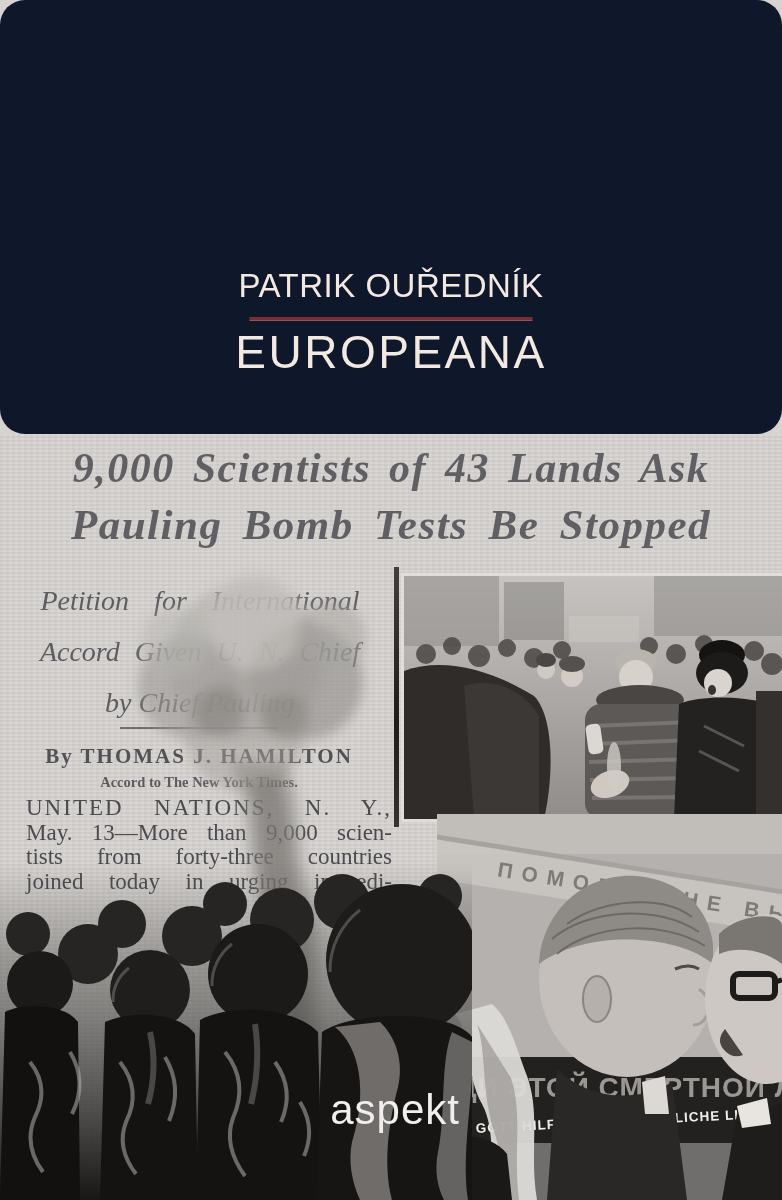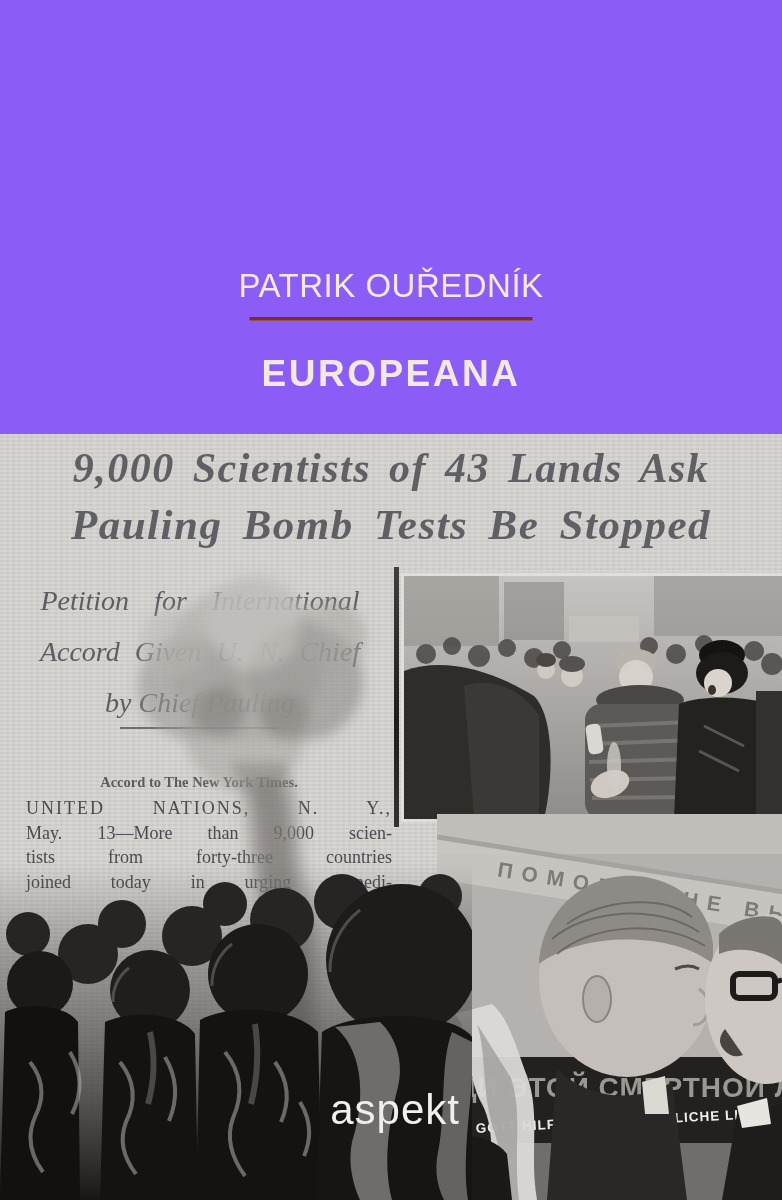--- a/index.html
+++ b/index.html
@@ -4,36 +4,36 @@
 <style>
   html,body{margin:0;padding:0;background:#222;}
   .cover{
     position:relative;width:782px;height:1200px;margin:0 auto;
     overflow:hidden;background:#d6d3d0;
     font-family:"Liberation Sans",sans-serif;
   }
   
   .red-band{
     position:absolute;top:0;left:0;width:782px;height:434px;
-    background:#8b5cf6;z-index:10;
+    background:#0f172a;z-index:10;border-radius:25px;
   }
   .author{
     position:absolute;top:268px;left:0;width:100%;
     text-align:center;color:#f2e9e3;font-size:33px;letter-spacing:.5px;
     font-weight:400;line-height:1.1;
   }
   .title-rule{
     position:absolute;top:317px;left:50%;transform:translateX(-50%);
     width:283px;height:3px;background:#7c2d2f;
     border-bottom:1px solid rgba(255,255,255,.18);
   }
   .title{
     position:absolute;top:327px;left:0;width:100%;
-    text-align:center;color:#f2e9e3;font-size:37px;letter-spacing:2.5px;
-    font-weight:700;line-height:1.1;margin-top:27px;
+    text-align:center;color:#f2e9e3;font-size:46px;letter-spacing:2.5px;
+    font-weight:400;line-height:1.1;
   }
   
   .collage{
     position:absolute;top:434px;left:0;width:782px;height:766px;
     background:#d6d3d0;
     background-image:
       repeating-linear-gradient(0deg, rgba(255,255,255,.04) 0 2px, rgba(0,0,0,.03) 2px 4px),
       repeating-linear-gradient(90deg, rgba(0,0,0,.02) 0 3px, rgba(255,255,255,.03) 3px 6px);
     font-family:"Liberation Serif",serif;
   }
@@ -59,21 +59,21 @@
     position:absolute;top:310px;left:0;width:398px;z-index:1;
     text-align:center;font-weight:bold;font-size:21px;
     letter-spacing:2px;color:#525156;
   }
   .credit{
     position:absolute;top:340px;left:0;width:398px;z-index:1;
     text-align:center;font-weight:bold;font-size:14.5px;color:#5c5b60;
   }
   .body-text{
     position:absolute;top:362px;left:26px;width:366px;z-index:1;
-    font-size:18px;line-height:24.5px;color:#4b4a4f;
+    font-size:23px;line-height:24.5px;color:#4b4a4f;
   }
   .body-text .b-line{text-align:justify;text-align-last:justify;}
   .body-text .b-line1{letter-spacing:2px;}
   .col-rule{
     position:absolute;left:394px;top:133px;width:5px;height:260px;z-index:1;
     background:linear-gradient(#413e3c,#1d1c1b 60%,#353331);
   }
   
   .cloud{position:absolute;left:80px;top:118px;width:340px;height:520px;z-index:2;pointer-events:none;}
   .protest{
@@ -108,20 +108,21 @@
       <div class="h-line2">Pauling Bomb Tests Be Stopped</div>
     </div>
 
     <div class="subhead">
       <div class="s-line s-line1">Petition for International</div>
       <div class="s-line s-line2">Accord Given U. N. Chief</div>
       <div class="s-line s-line3">by Chief Pauling</div>
     </div>
 
     <div class="subhead-divider"></div>
+    <div class="byline">By THOMAS J. HAMILTON</div>
     <div class="credit">Accord to The New York Times.</div>
 
     <div class="body-text">
       <div class="b-line b-line1">UNITED NATIONS, N. Y.,</div>
       <div class="b-line">May. 13—More than 9,000 scien-</div>
       <div class="b-line">tists from forty-three countries</div>
       <div class="b-line">joined today in urging immedi-</div>
     </div>
 
     <div class="col-rule"></div>

